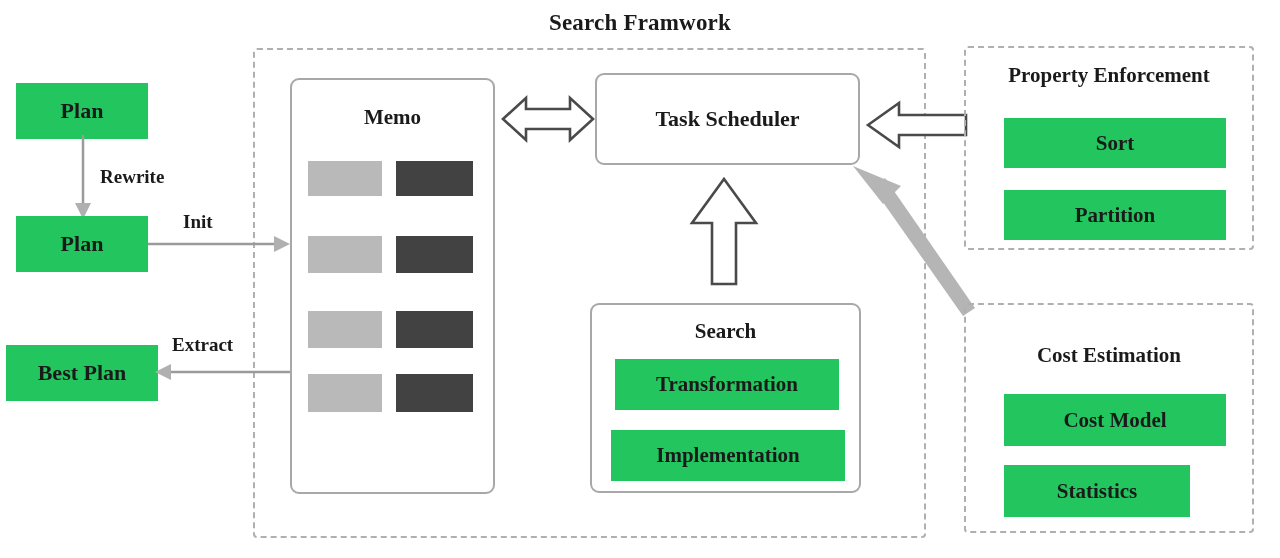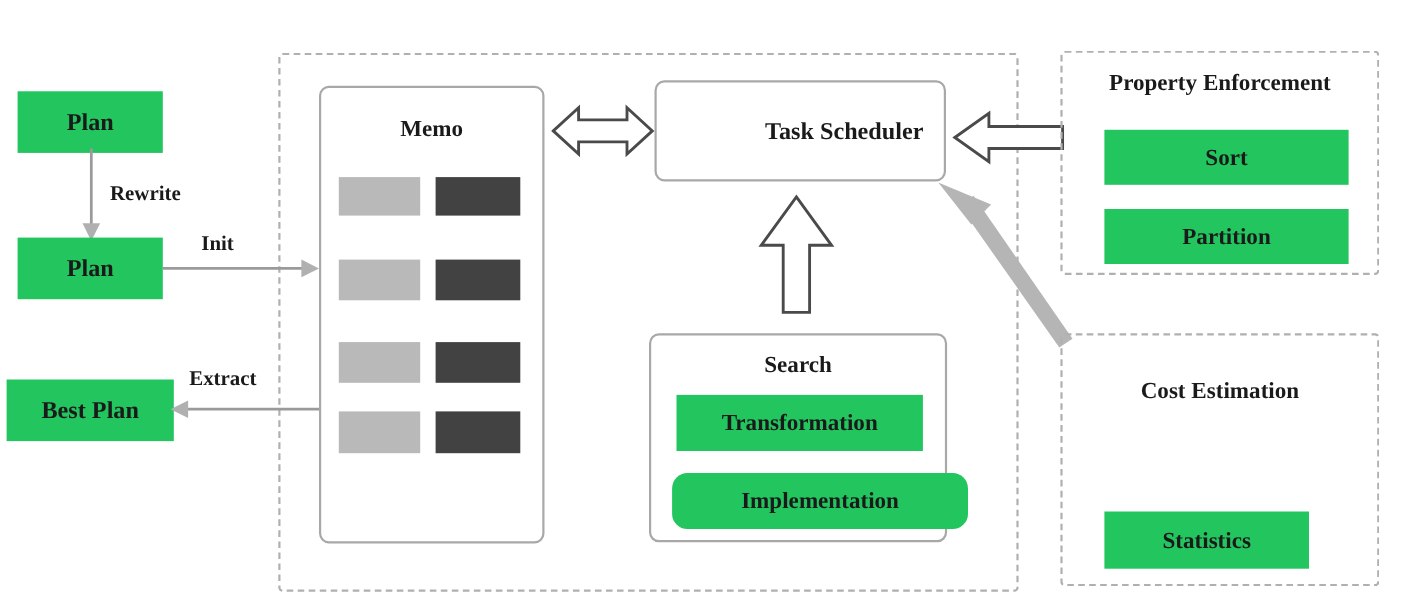--- a/index.html
+++ b/index.html
@@ -75,38 +75,39 @@
 
   
   .memo-cell-light { background: #b9b9b9; }
   .memo-cell-dark  { background: #424242; }
 
   
   .ts-label {
     position: absolute;
     left: 0; top: 0; width: 100%; height: 100%;
     display: flex; align-items: center; justify-content: center;
-    font-size: 22px; font-weight: bold; color: #1a1a1a; padding-left: 40px;
+    font-size: 22px; font-weight: bold; color: #1a1a1a;
   }
 
   
   .edge-label {
     font-size: 19px;
     font-weight: bold;
     color: #1a1a1a;
     white-space: nowrap;
   }
 
   svg { display: block; overflow: visible; }
 </style>
 </head>
 <body>
 
 <div id="canvas">
 
+  <div class="abs diagram-title">Search Framwork</div>
 
   <div class="abs dashed-group" style="left:253px; top:48px; width:673px; height:490px;"></div>
 
   <div class="abs gray-box plan" style="left:16px; top:83px; width:132px; height:56px;">Plan</div>
 
   <svg class="abs" style="left:70px; top:135px; width:26px; height:86px;">
     <line x1="13" y1="0" x2="13" y2="72" stroke="#9a9a9a" stroke-width="2.5"></line>
     <polygon points="13,84 5,68 21,68" fill="#b0b0b0"></polygon>
   </svg>
   <div class="abs edge-label" style="left:100px; top:166px;">Rewrite</div>
@@ -163,26 +164,27 @@
     <g fill="#b5b5b5">
       <polygon points="8,6 56,26 38,44"></polygon>
       <polygon points="40,18 130,148 118,156 28,28"></polygon>
     </g>
   </svg>
 
   <div class="abs panel" style="left:590px; top:303px; width:271px; height:190px;">
     <div class="panel-title" style="top:14px;">Search</div>
   </div>
   <div class="abs gray-box" style="left:615px; top:359px; width:224px; height:51px;">Transformation</div>
-  <div class="abs gray-box" style="left:611px; top:430px; width:269px; height:51px;border-radius:14px;">Implementation</div>
+  <div class="abs gray-box" style="left:611px; top:430px; width:234px; height:51px;">Implementation</div>
 
   <div class="abs dashed-group" style="left:964px; top:46px; width:290px; height:204px;">
     <div class="group-title" style="top:15px;">Property Enforcement</div>
   </div>
   <div class="abs gray-box" style="left:1004px; top:118px; width:222px; height:50px;">Sort</div>
   <div class="abs gray-box" style="left:1004px; top:190px; width:222px; height:50px;">Partition</div>
 
   <div class="abs dashed-group" style="left:964px; top:303px; width:290px; height:230px;">
     <div class="group-title" style="top:38px;">Cost Estimation</div>
   </div>
+  <div class="abs gray-box" style="left:1004px; top:394px; width:222px; height:52px;">Cost Model</div>
   <div class="abs gray-box" style="left:1004px; top:465px; width:186px; height:52px;">Statistics</div>
 
 </div>
 
 </body></html>

